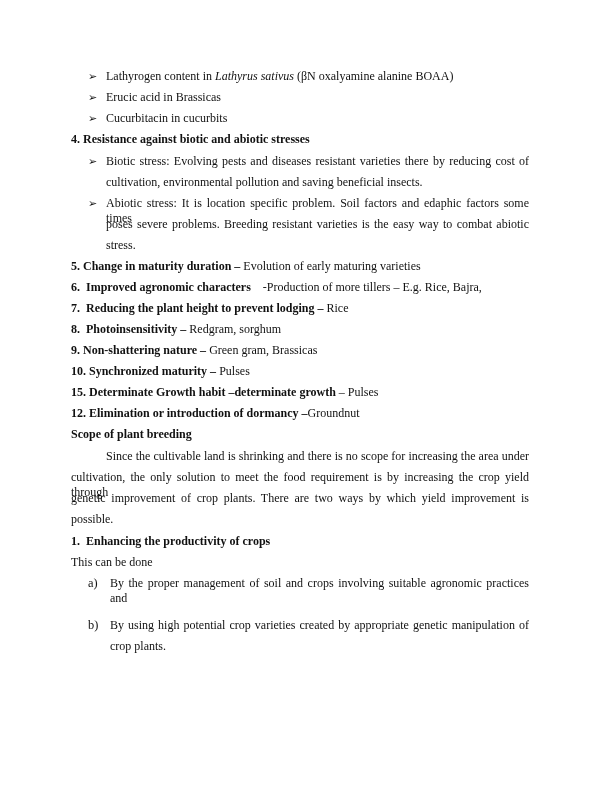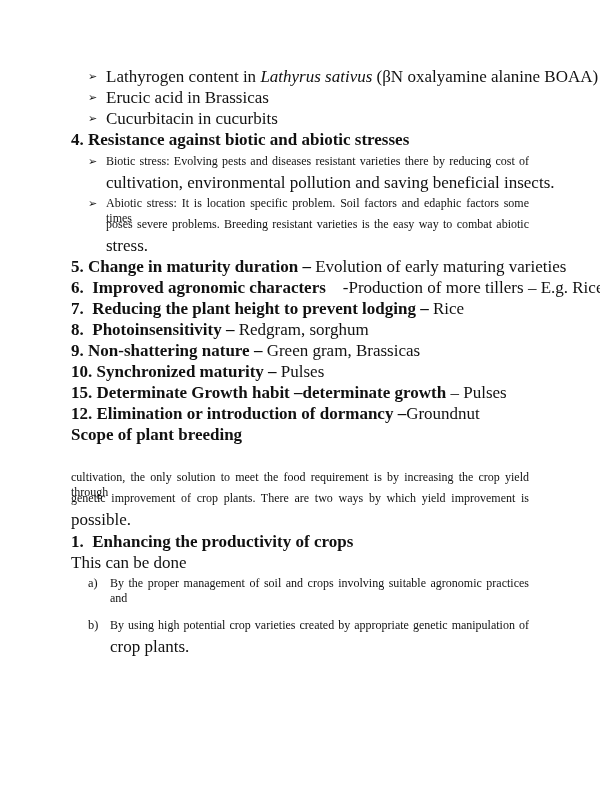--- a/index.html
+++ b/index.html
@@ -1,19 +1,19 @@
 <!DOCTYPE html>
 <html><head>
 <meta charset="utf-8">
 <style>
   html, body { margin: 0; padding: 0; background: #ffffff; }
   body { width: 600px; height: 800px; position: relative; overflow: hidden;
          font-family: "Liberation Serif", "DejaVu Serif", serif; color: #111; }
   .page { position: absolute; left: 0; top: 0; width: 600px; height: 800px; background: #fff; }
-  .line { position: absolute; font-size: 17px; line-height: 15px; white-space: nowrap; text-align: right; }
+  .line { position: absolute; font-size: 12px; line-height: 15px; white-space: nowrap; text-align: right; }
   .b { font-weight: bold; }
   .i { font-style: italic; }
   .bullet { position: absolute; font-size: 11px; line-height: 15px; }
   .just { position: absolute; font-size: 12px; line-height: 15px; text-align: justify; text-align-last: justify; white-space: normal; }
   .marker { position: absolute; font-size: 12.4px; line-height: 15px; }
 </style>
 </head>
 <body>
 
 <div class="page">
@@ -44,20 +44,21 @@
   <div class="line" style="left:71px;top:280px;white-space:pre"><span class="b">6.  Improved agronomic characters</span><span>    -Production of more tillers – E.g. Rice, Bajra,</span></div>
   <div class="line" style="left:71px;top:301px;white-space:pre"><span class="b">7.  Reducing the plant height to prevent lodging – </span><span>Rice</span></div>
   <div class="line" style="left:71px;top:322px;white-space:pre"><span class="b">8.  Photoinsensitivity – </span><span>Redgram, sorghum</span></div>
   <div class="line" style="left:71px;top:343px"><span class="b">9. Non-shattering nature – </span><span>Green gram, Brassicas</span></div>
   <div class="line" style="left:71px;top:364px"><span class="b">10. Synchronized maturity – </span><span>Pulses</span></div>
   <div class="line" style="left:71px;top:385px"><span class="b">15. Determinate Growth habit –determinate growth </span><span>– Pulses</span></div>
   <div class="line" style="left:71px;top:406px"><span class="b">12. Elimination or introduction of dormancy –</span><span>Groundnut</span></div>
 
   <div class="line b" style="left:71px;top:427px">Scope of plant breeding</div>
 
+  <div class="just" style="left:106px;top:449px;width:423px">Since the cultivable land is shrinking and there is no scope for increasing the area under</div>
   <div class="just" style="left:71px;top:491px;width:458px">genetic improvement of crop plants. There are two ways by which yield improvement is</div>
   <div class="just" style="left:71px;top:470px;width:458px">cultivation, the only solution to meet the food requirement is by increasing the crop yield through</div>
   <div class="line" style="left:71px;top:512px">possible.</div>
 
   <div class="line b" style="left:71px;top:534px;white-space:pre">1.  Enhancing the productivity of crops</div>
   <div class="line" style="left:71px;top:555px">This can be done</div>
 
   <span class="marker" style="left:88px;top:576px">a)</span>
   <div class="just" style="left:110px;top:576px;width:419px">By the proper management of soil and crops involving suitable agronomic practices and</div>
 

